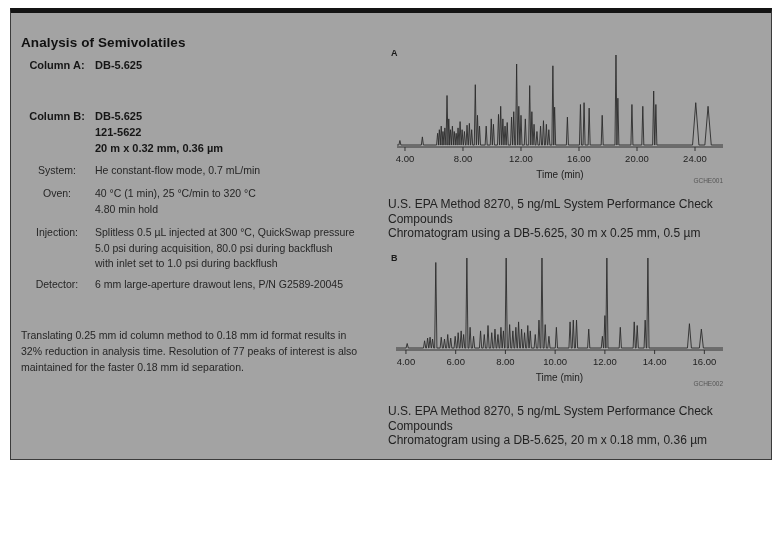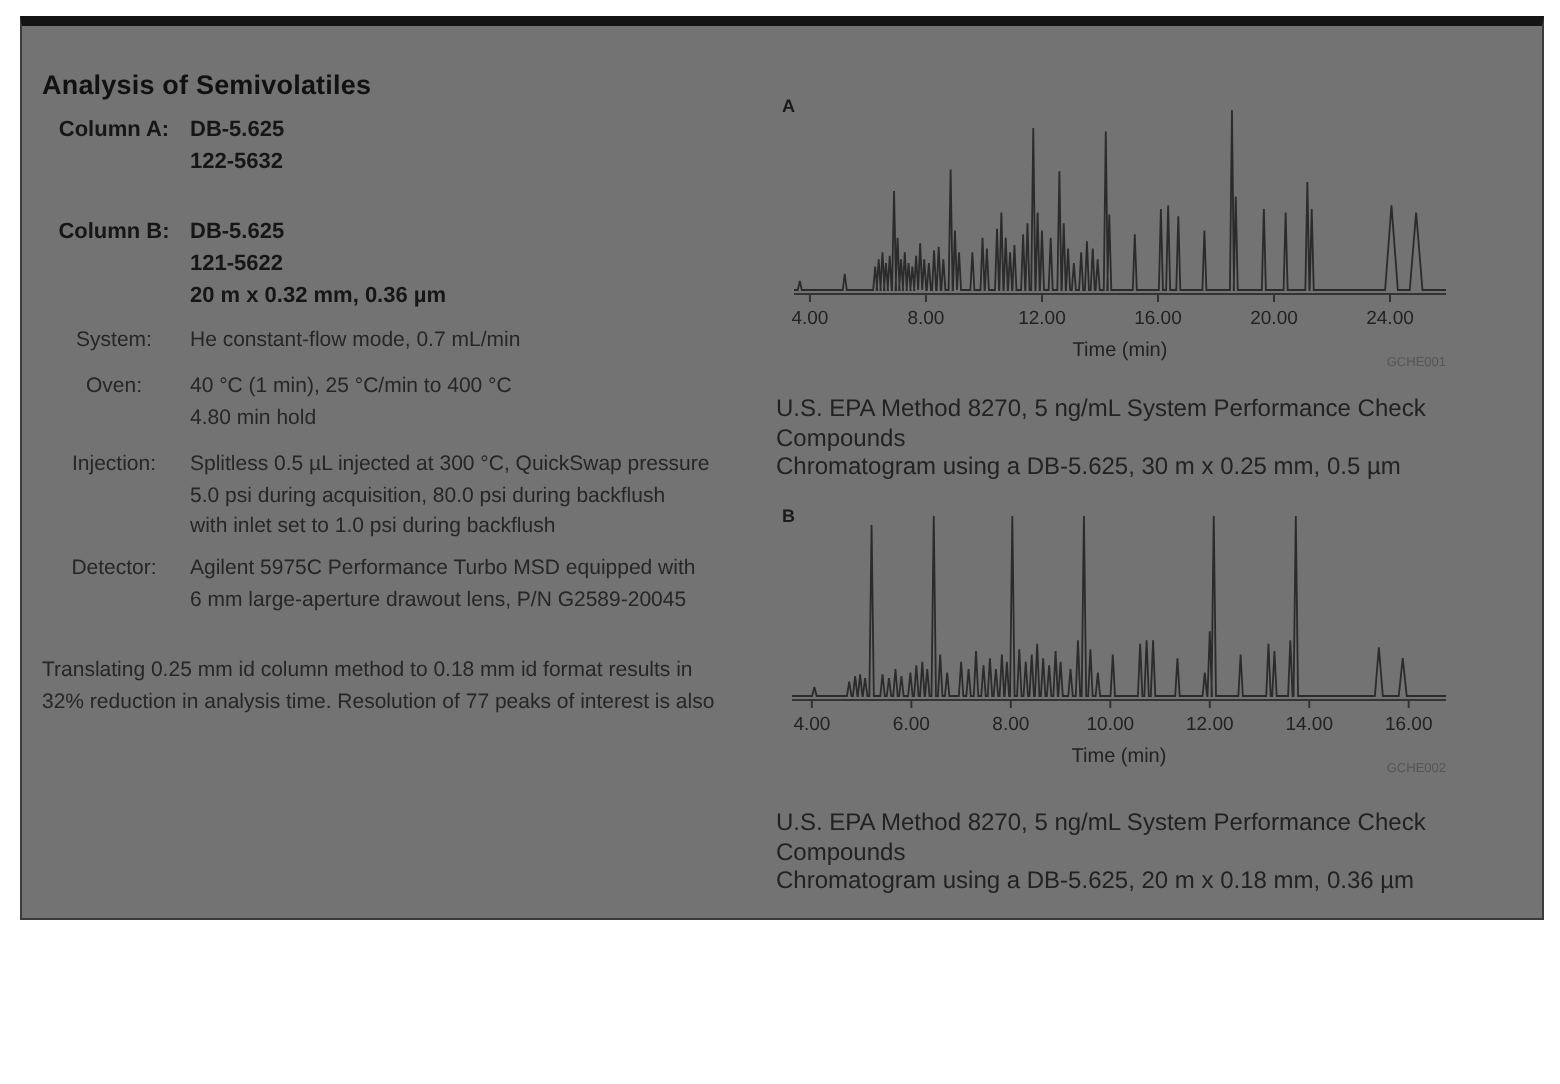--- a/index.html
+++ b/index.html
@@ -3,21 +3,21 @@
 <meta charset="utf-8">
 <style>
   html,body { margin:0; padding:0; background:#ffffff; }
   body {
     width:780px; height:542px; position:relative; overflow:hidden;
     font-family:"Liberation Sans", sans-serif; color:#1a1a1a;
     -webkit-font-smoothing:antialiased;
   }
   .sheet {
     position:absolute; left:10px; top:8px; width:762px; height:452px;
-    box-sizing:border-box; background:#737373;
+    box-sizing:border-box; background:#a3a3a3;
     border:1px solid #3b3b3b; border-top:5px solid #141414;
   }
   .abs { position:absolute; }
   .page-title { font-size:13.5px; font-weight:bold; letter-spacing:0.1px; color:#111; }
   .spec-row { position:absolute; left:10px; }
   .spec-label { position:absolute; left:0; top:0; width:72px; font-size:10.5px; line-height:15.5px; color:#262626;text-align:center; }
   .spec-lines { position:absolute; left:74px; top:0; width:290px; font-size:10.5px; line-height:15.5px; color:#262626; white-space:nowrap; }
   .spec-row.bold .spec-label, .spec-row.bold .spec-lines { font-weight:bold; font-size:11px; line-height:16px; color:#161616; }
   .note { left:10px; top:315px; width:352px; font-size:10.5px; line-height:15.8px; color:#262626; }
   .chart-host { width:352px; height:152px; }
@@ -28,64 +28,63 @@
 <body>
 
 <div class="sheet">
   <div class="abs page-title" style="left:10px; top:22px;">Analysis of Semivolatiles</div>
 
   <div id="spec-list">
       <div class="spec-row bold" style="top: 44px;">
         <div class="spec-label">Column A:</div>
         <div class="spec-lines">
           <div>DB-5.625</div>
-          <div>122-5632</div>
         </div>
       </div>
       <div class="spec-row bold" style="top: 95px;">
         <div class="spec-label">Column B:</div>
         <div class="spec-lines">
           <div>DB-5.625</div>
           <div>121-5622</div>
           <div>20 m x 0.32 mm, 0.36 µm</div>
         </div>
       </div>
       <div class="spec-row" style="top: 150px;">
         <div class="spec-label">System:</div>
         <div class="spec-lines">
           <div>He constant-flow mode, 0.7 mL/min</div>
         </div>
       </div>
       <div class="spec-row" style="top: 173px;">
         <div class="spec-label">Oven:</div>
         <div class="spec-lines">
-          <div>40 °C (1 min), 25 °C/min to 400 °C</div>
+          <div>40 °C (1 min), 25 °C/min to 320 °C</div>
           <div>4.80 min hold</div>
         </div>
       </div>
       <div class="spec-row" style="top: 212px;">
         <div class="spec-label">Injection:</div>
         <div class="spec-lines">
           <div>Splitless 0.5 µL injected at 300 °C, QuickSwap pressure</div>
           <div>5.0 psi during acquisition, 80.0 psi during backflush</div>
           <div>with inlet set to 1.0 psi during backflush</div>
         </div>
       </div>
       <div class="spec-row" style="top: 264px;">
         <div class="spec-label">Detector:</div>
         <div class="spec-lines">
-          <div>Agilent 5975C Performance Turbo MSD equipped with</div>
           <div>6 mm large-aperture drawout lens, P/N G2589-20045</div>
         </div>
       </div>
     </div>
 
   <div class="abs note" id="note-paragraph">
       <div>Translating 0.25 mm id column method to 0.18 mm id format results in</div>
       <div>32% reduction in analysis time. Resolution of 77 peaks of interest is also</div>
+      <div>maintained for the faster 0.18 mm id separation.</div>
     </div>
 
   <div class="abs chart-host" style="left:374px; top:27px;" id="chart-a"><svg width="352" height="152" viewBox="0 0 352 152">
         <text x="6" y="16" font-size="9" font-weight="bold" fill="#1a1a1a">A</text>
         <path d="M 12 105 L 13.89 105 L 14.90 100.50 L 15.92 105 L 36.36 105 L 37.38 96.90 L 38.39 105 L 51.59 105 L 52.60 93.30 L 53.62 105 L 53.33 105 L 54.35 89.70 L 55.36 105 L 55.22 105 L 56.23 86.10 L 57.25 105 L 56.96 105 L 57.97 91.50 L 58.99 105 L 58.84 105 L 59.86 87.90 L 60.87 105 L 61.02 105 L 62.03 55.50 L 63.05 105 L 62.76 105 L 63.77 78.90 L 64.79 105 L 64.50 105 L 65.51 89.70 L 66.53 105 L 66.38 105 L 67.40 86.10 L 68.41 105 L 68.27 105 L 69.28 91.50 L 70.30 105 L 70.15 105 L 71.17 93.30 L 72.18 105 L 72.04 105 L 73.05 87.90 L 74.07 105 L 74.07 105 L 75.08 81.60 L 76.10 105 L 76.10 105 L 77.11 89.70 L 78.13 105 L 78.42 105 L 79.43 91.50 L 80.45 105 L 81.03 105 L 82.04 85.20 L 83.06 105 L 83.35 105 L 84.36 83.40 L 85.38 105 L 85.67 105 L 86.68 89.70 L 87.70 105 L 89.29 105 L 90.31 44.70 L 91.32 105 L 91.47 105 L 92.48 75.30 L 93.50 105 L 93.50 105 L 94.52 86.10 L 95.53 105 L 100.17 105 L 101.19 86.10 L 102.20 105 L 105.25 105 L 106.26 78.90 L 107.28 105 L 107.42 105 L 108.44 84.30 L 109.45 105 L 112.50 105 L 113.51 74.40 L 114.53 105 L 114.67 105 L 115.69 66.30 L 116.70 105 L 116.85 105 L 117.86 78.90 L 118.88 105 L 119.02 105 L 120.04 86.10 L 121.05 105 L 121.20 105 L 122.21 82.50 L 123.23 105 L 125.55 105 L 126.56 77.10 L 127.58 105 L 127.72 105 L 128.74 71.70 L 129.75 105 L 130.62 105 L 131.64 24.00 L 132.65 105 L 132.80 105 L 133.81 66.30 L 134.83 105 L 134.98 105 L 135.99 75.30 L 137.01 105 L 139.33 105 L 140.34 78.90 L 141.36 105 L 143.68 105 L 144.69 45.60 L 145.71 105 L 145.85 105 L 146.87 71.70 L 147.88 105 L 148.03 105 L 149.04 84.30 L 150.06 105 L 150.93 105 L 151.94 91.50 L 152.96 105 L 154.55 105 L 155.57 86.10 L 156.58 105 L 157.45 105 L 158.47 80.70 L 159.48 105 L 160.35 105 L 161.37 84.30 L 162.38 105 L 162.82 105 L 163.83 89.70 L 164.85 105 L 166.88 105 L 167.89 25.80 L 168.91 105 L 168.62 105 L 169.63 67.20 L 170.65 105 L 181.38 105 L 182.40 77.10 L 183.41 105 L 194.43 105 L 195.45 64.50 L 196.46 105 L 198.06 105 L 199.07 62.70 L 200.09 105 L 203.13 105 L 204.15 68.10 L 205.16 105 L 216.19 105 L 217.20 75.30 L 218.22 105 L 229.96 105 L 230.98 15.00 L 231.99 105 L 231.85 105 L 232.86 58.20 L 233.88 105 L 245.91 105 L 246.93 64.50 L 247.94 105 L 256.79 105 L 257.81 66.30 L 258.82 105 L 267.67 105 L 268.68 51.00 L 269.70 105 L 269.84 105 L 270.86 64.50 L 271.87 105 L 307.55 105 L 310.74 62.70 L 313.93 105 L 319.87 105 L 323.06 66.30 L 326.25 105 L 338 105" fill="none" stroke="#2b2b2b" stroke-width="0.9" stroke-linejoin="miter"></path>
         <line x1="12" y1="107" x2="338" y2="107" stroke="#333333" stroke-width="1"></line>
         <line x1="19.97597864768683" y1="107" x2="19.97597864768683" y2="111" stroke="#333333" stroke-width="1"></line>
         <text x="19.97597864768683" y="122" font-size="9.5" fill="#222" text-anchor="middle">4.00</text>
         <line x1="77.98309608540926" y1="107" x2="77.98309608540926" y2="111" stroke="#333333" stroke-width="1"></line>
         <text x="77.98309608540926" y="122" font-size="9.5" fill="#222" text-anchor="middle">8.00</text>

